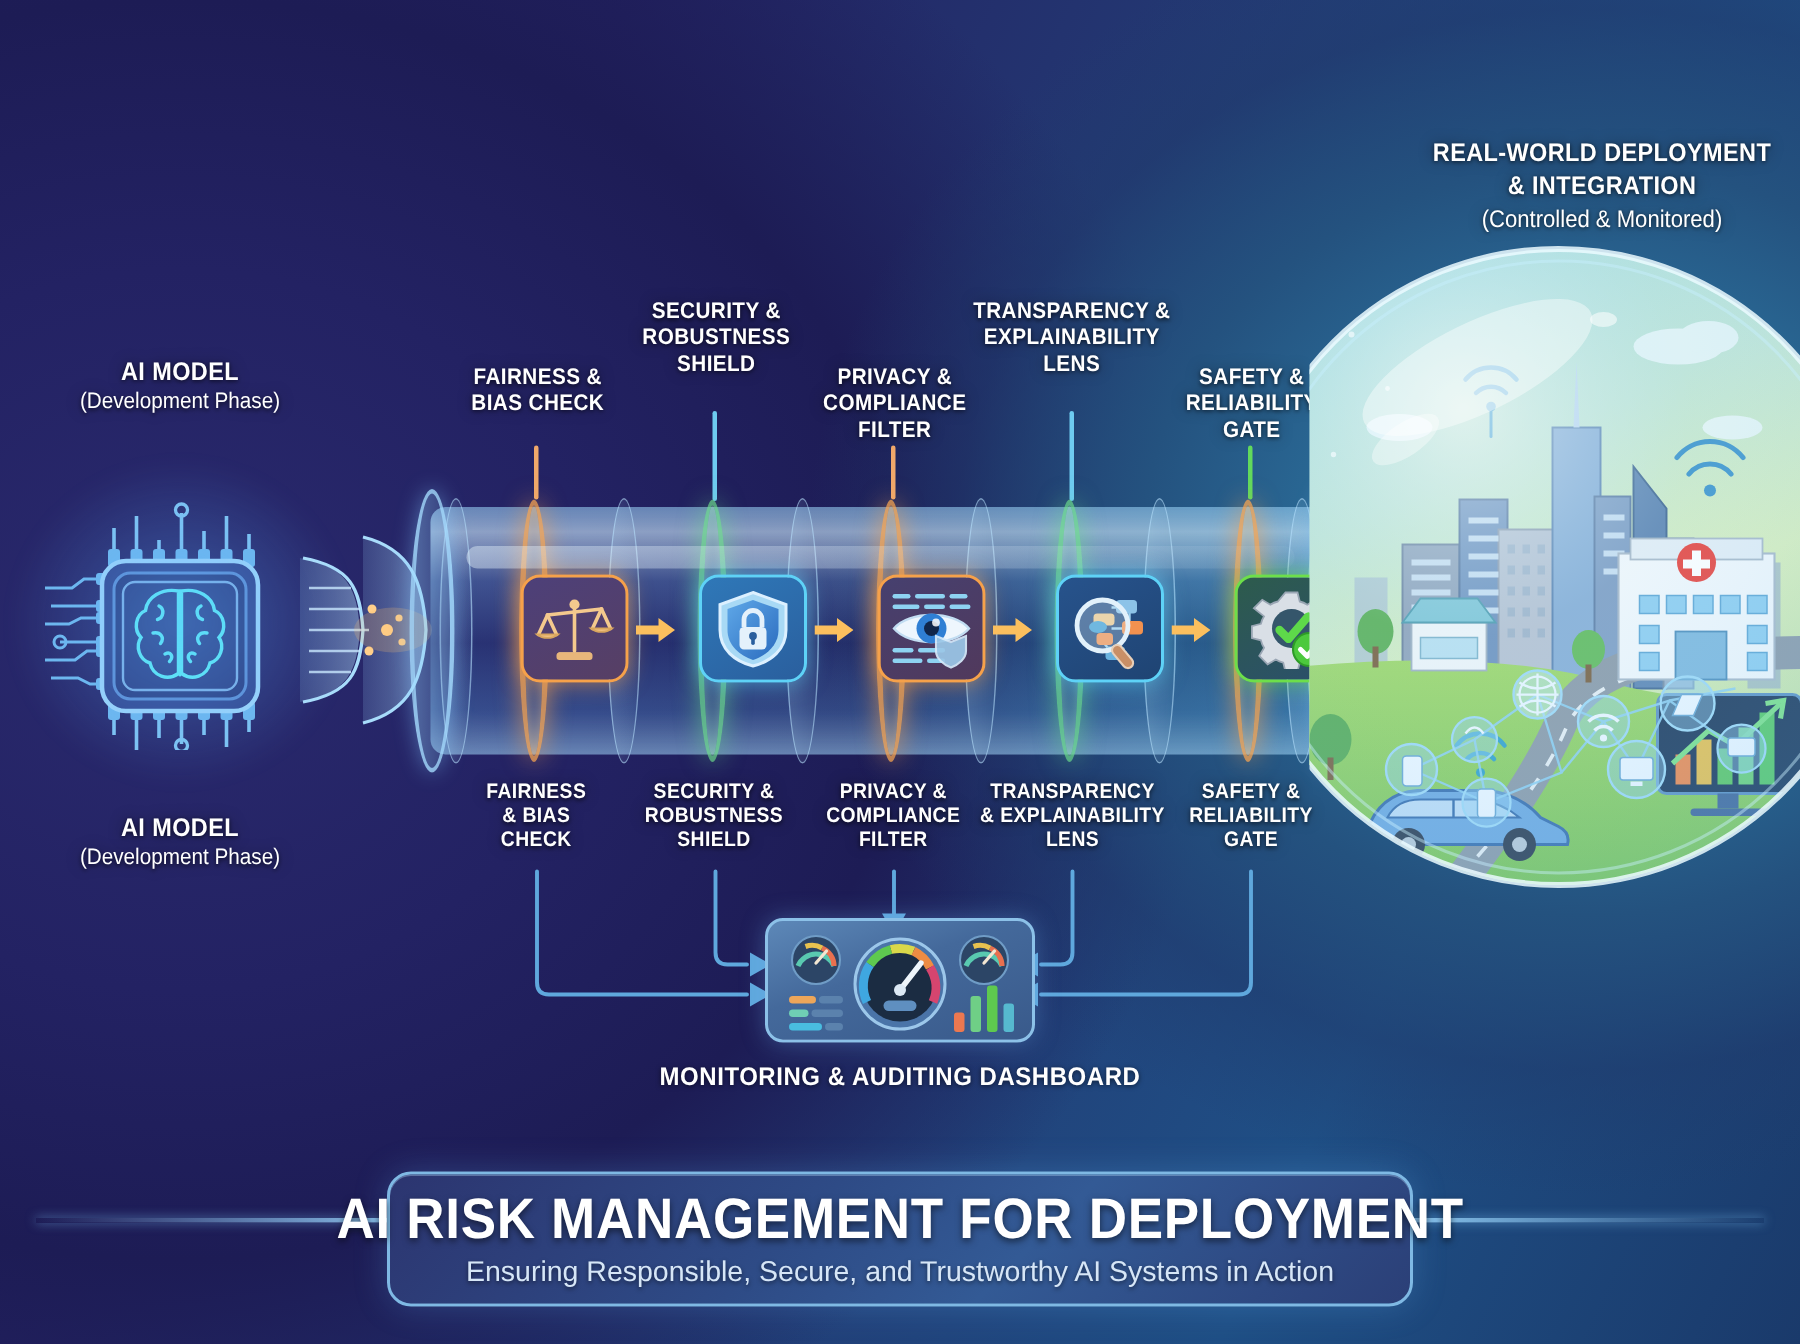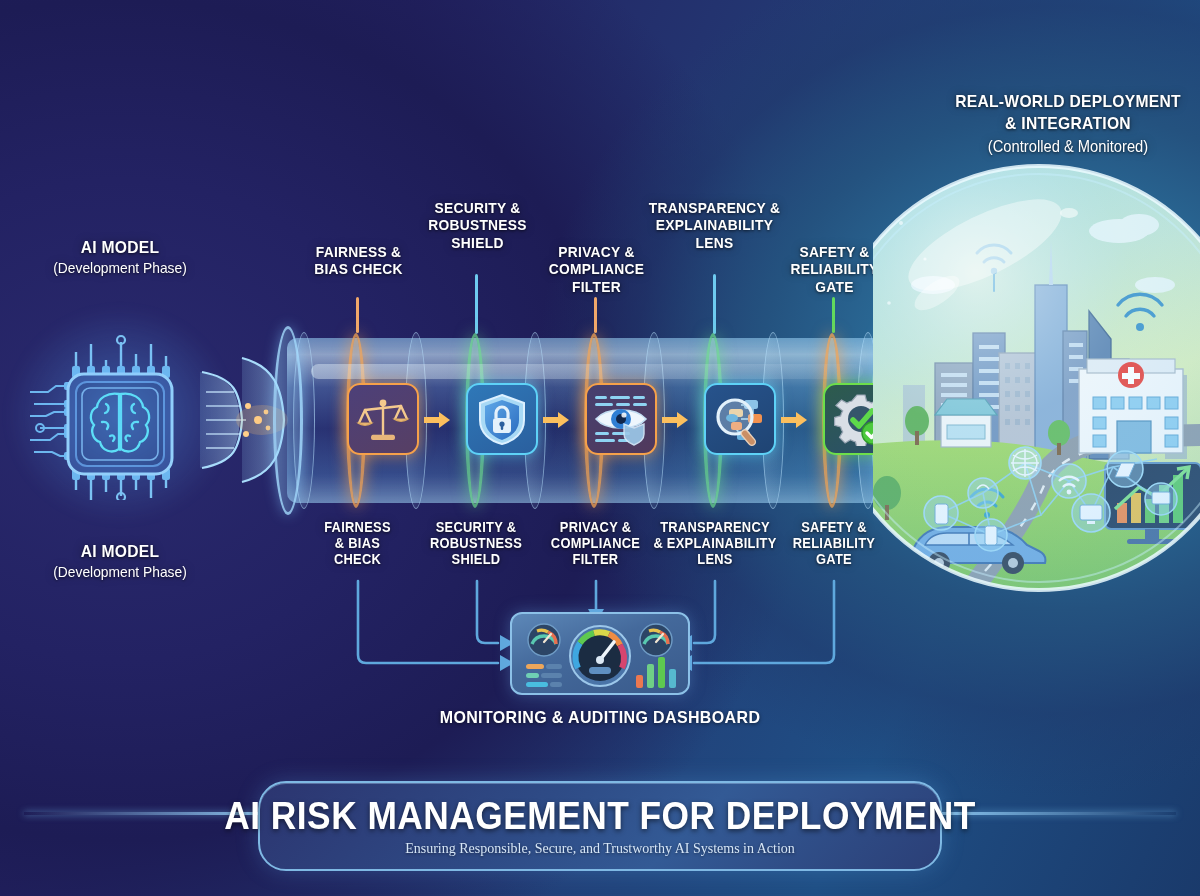--- a/index.html
+++ b/index.html
@@ -99,37 +99,36 @@
   }
 
   
   #bannerLine {
     position: absolute; left: 24px; top: 812px; width: 1152px; height: 2.5px;
     background: linear-gradient(90deg, rgba(130,195,245,0) 0%, rgba(150,210,250,.95) 22%, rgba(150,210,250,.95) 78%, rgba(130,195,245,0) 100%);
     box-shadow: 0 0 7px rgba(130,200,250,.6);
   }
   #banner {
     position: absolute; left: 258px; top: 781px; width: 684px; height: 90px;
-    border-radius: 28px;
+    border-radius: 16px;
     border: 2px solid #7fb9e4;
     background: linear-gradient(135deg, #2c3570 0%, #2e4b86 40%, #335a95 62%, #2b3f77 100%);
     box-shadow: 0 0 22px rgba(95,160,225,.28), inset 0 1px 0 rgba(190,225,255,.35);
     display: flex; flex-direction: column; align-items: center; justify-content: center;
   }
   #bannerTitle {
     color: #fff; font-size: 38px; font-weight: bold; letter-spacing: .5px;
     transform: scaleX(.93);
     text-shadow: 0 2px 5px rgba(0,0,0,.55);
     white-space: nowrap;
   }
   #bannerSub {
-    color: #d6e6f7; font-size: 14px; margin-top: 3px;
+    color: #d6e6f7; font-size: 19px; margin-top: 3px;
     text-shadow: 0 1px 3px rgba(0,0,0,.5);
     white-space: nowrap;
-    font-family: Liberation Serif, serif;
   }
   #dashCaption {
     position: absolute; left: 400px; top: 708px; width: 400px;
     text-align: center; color: #fff; font-weight: bold; font-size: 17px;
     letter-spacing: .4px; transform: scaleX(.94);
     text-shadow: 0 1px 4px rgba(0,0,0,.6);
   }
 </style>
 </head>
 <body>

